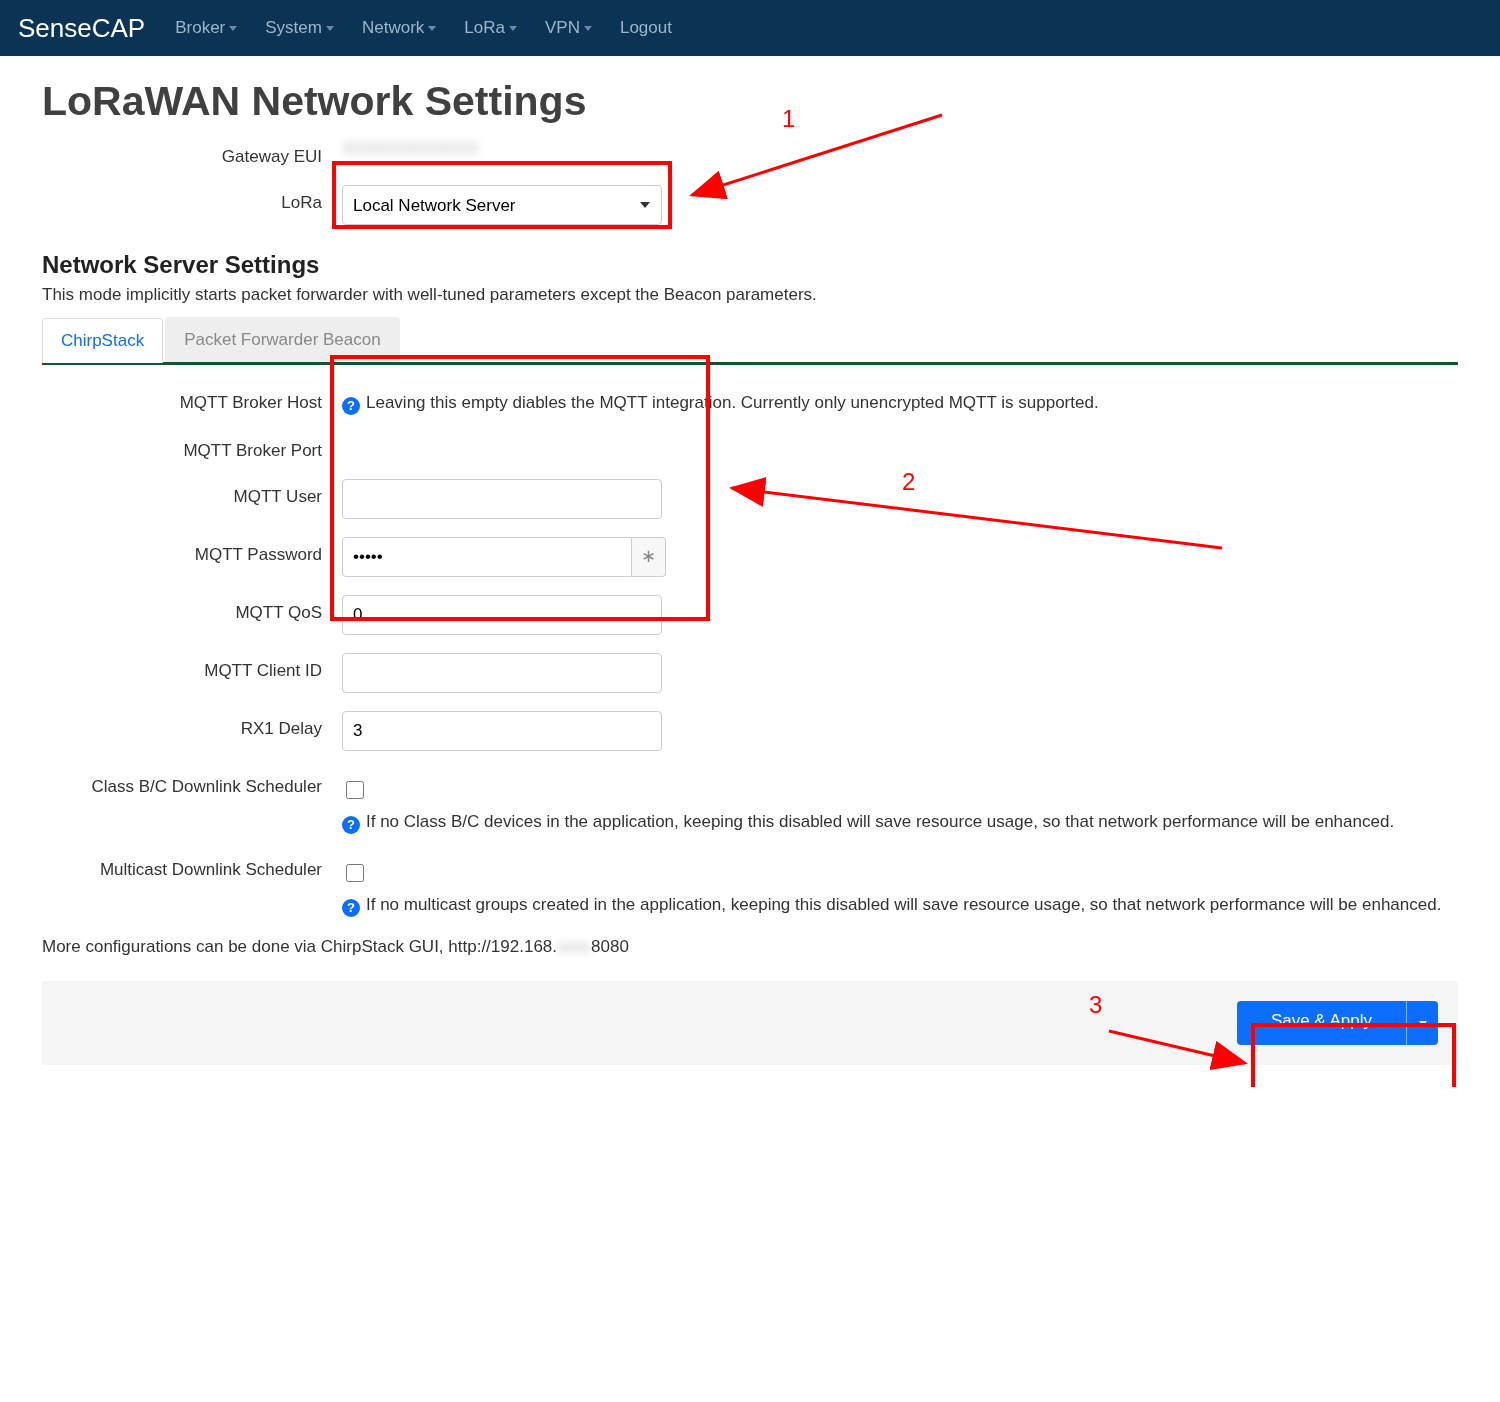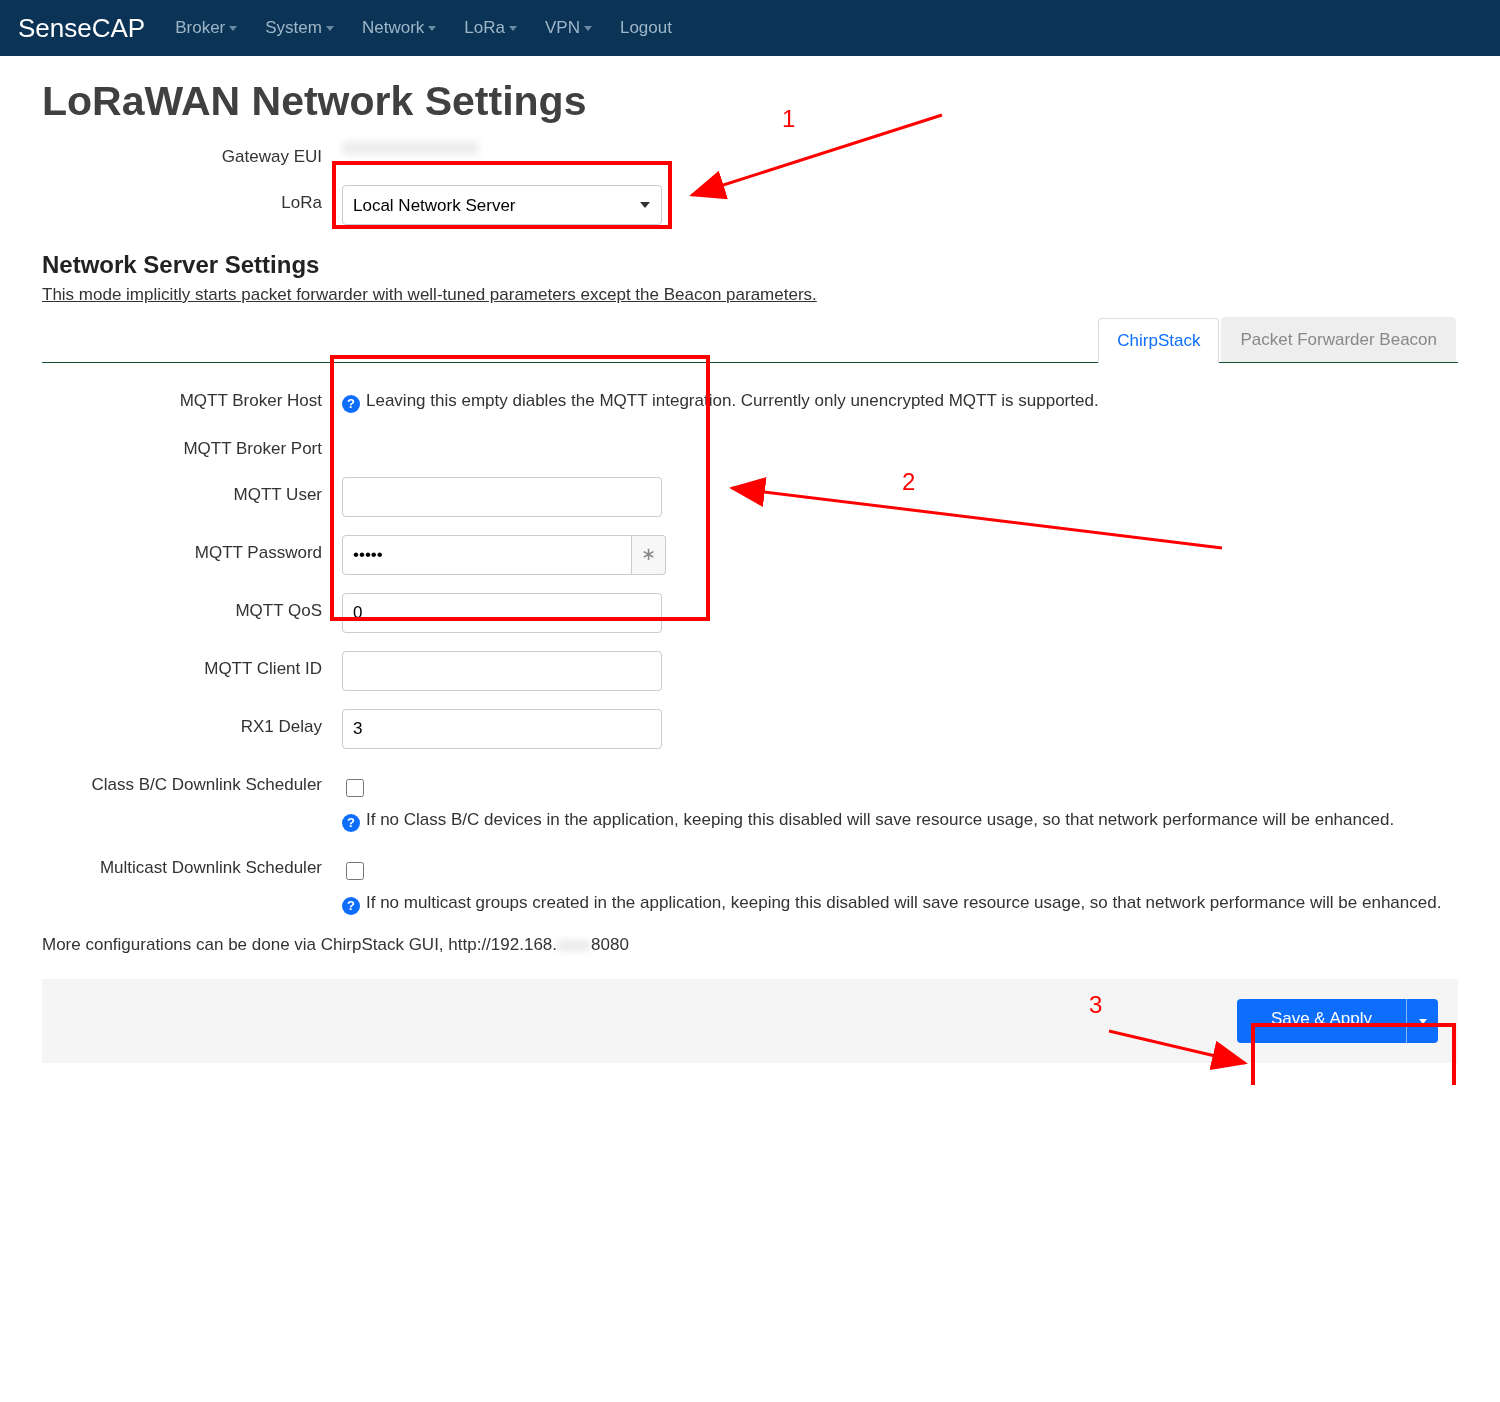--- a/index.html
+++ b/index.html
@@ -142,27 +142,25 @@
     font-weight: bold;
     font-size: 13px;
     line-height: 18px;
     text-align: center;
     margin-right: 6px;
     vertical-align: -2px;
   }
   .subtext {
     color: #333;
     margin: 6px 0 10px 0;
-    text-decoration: underline;
   }
   .tabs {
     margin-top: 12px;
-    border-bottom: 1px solid #14532d;
+    border-bottom: 3px solid #14532d;
     display: flex;
-    justify-content: flex-end;
   }
   .tab {
     padding: 12px 18px;
     border: 1px solid transparent;
     border-bottom: none;
     cursor: pointer;
     font-size: 17px;
     background: #eee;
     color: #888;
     border-radius: 4px 4px 0 0;

